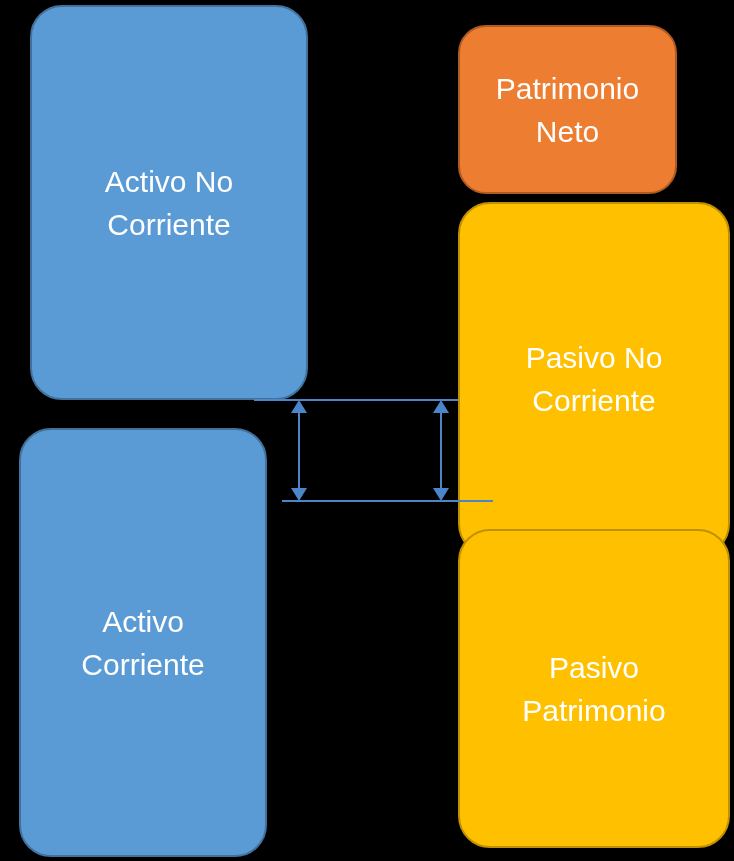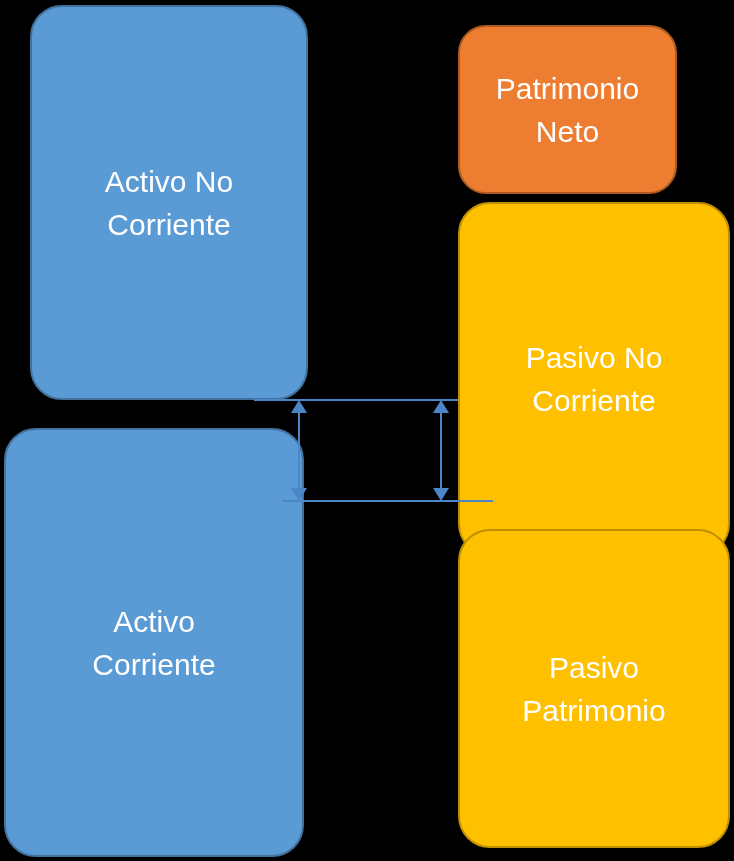--- a/index.html
+++ b/index.html
@@ -24,21 +24,21 @@
     justify-content: center;
     text-align: center;
   }
   .box .label {
     white-space: pre-line;
     font-size: 30px;
     line-height: 43px;
     font-weight: 400;
   }
   .box-activo-no-corriente { left: 4px;   top: 5px;   width: 278px; height: 395px; margin-left: 26px; }
-  .box-activo-corriente    { left: 4px;   top: 428px; width: 300px; height: 429px; }
+  .box-activo-corriente    { left: 19px;   top: 428px; width: 248px; height: 429px; }
   .box-patrimonio-neto     { left: 458px; top: 25px;   width: 219px; height: 169px; border-radius: 28px; }
   .box-pasivo-no-corriente { left: 458px; top: 202px; width: 272px; height: 354px; }
   .box-pasivo-corriente    { left: 458px; top: 529px; width: 272px; height: 319px; }
 
   .hline {
     position: absolute;
     height: 2px;
   }
   .hline-top    { left: 254px; top: 399px; width: 204px; }
   .hline-bottom { left: 282px; top: 500px; width: 211px; }

